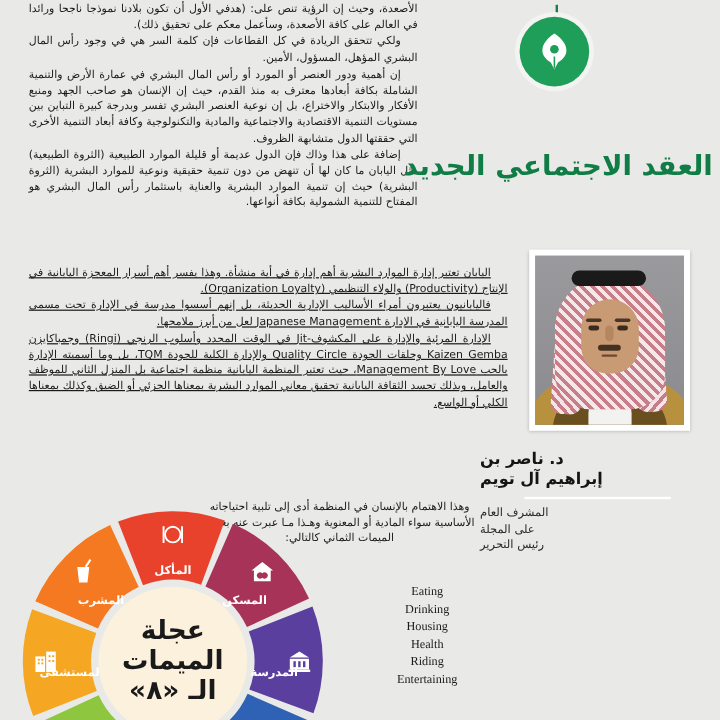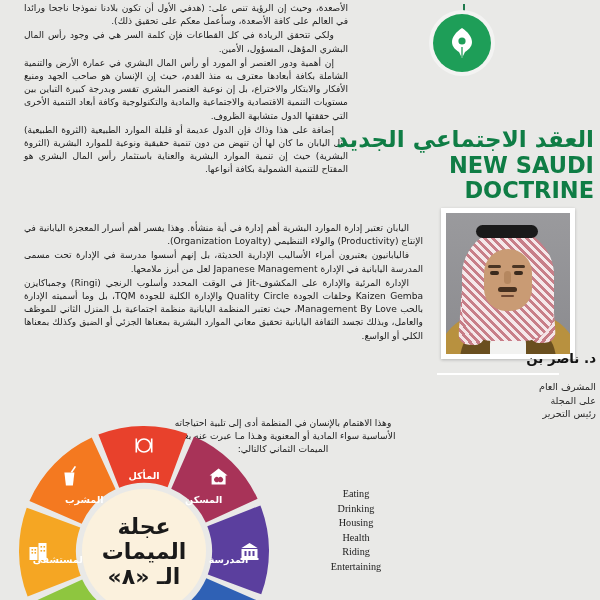--- a/index.html
+++ b/index.html
@@ -26,21 +26,21 @@
   .body-col{
     position:absolute;left:8px;top:2px;width:340px;
     direction:rtl;text-align:justify;
     font-size:9.1px;line-height:13.2px;color:#1a1a1a;
     font-family:"DejaVu Sans","Liberation Sans",sans-serif;
   }
   .body-col p{margin:0 0 1px 16px;}
   .body-col p.ind{text-indent:14px;}
 
   
-  .body-col-wide{width:415px;}
+  .body-col-wide{width:415px;text-decoration:underline;}
 
   
   .masthead{
     position:absolute;right:6px;top:126px;width:282px;text-align:right;
     direction:rtl;
   }
   .masthead .ar{
     font-family:"DejaVu Sans","Liberation Sans",sans-serif;
     font-weight:bold;font-size:23px;line-height:26px;color:#0f7d45;
     letter-spacing:0px;
@@ -85,21 +85,21 @@
   .p-igal{position:absolute;left:30px;top:12px;width:62px;height:13px;background:#1a1a1a;border-radius:8px;}
   .p-drape{position:absolute;left:14px;top:70px;width:26px;height:62px;
     background:repeating-linear-gradient(45deg, rgba(255,255,255,.7) 0 3px, rgba(197,120,130,.9) 3px 6px),#d9a4ad;
     border-radius:10px;transform:rotate(4deg);}
   .p-drape2{position:absolute;left:82px;top:66px;width:26px;height:64px;
     background:repeating-linear-gradient(-45deg, rgba(255,255,255,.7) 0 3px, rgba(197,120,130,.9) 3px 6px),#d9a4ad;
     border-radius:10px;transform:rotate(-4deg);}
 
   
   .byline{
-    position:absolute;left:400px;top:351px;width:196px;text-align:right;direction:rtl;
+    position:absolute;left:400px;top:376px;width:196px;text-align:left;direction:rtl;
     font-family:"DejaVu Sans","Liberation Sans",sans-serif;
   }
   .byline .name{font-weight:bold;font-size:13.4px;line-height:16px;color:#141414;}
   .byline .rule{width:122px;height:2px;background:#fff;margin:6px auto 5px;}
   .byline .role{font-size:9.6px;line-height:13.6px;color:#2a2a2a;}
 
   
   .en-list{
     position:absolute;left:300px;top:487px;width:112px;
     direction:ltr;text-align:center;
@@ -151,21 +151,20 @@
     <p class="ind">فاليابانيون يعتبرون أمراء الأساليب الإدارية الحديثة، بل إنهم أسسوا مدرسة في الإدارة تحت مسمى المدرسة اليابانية في الإدارة Japanese Management لعل من أبرز ملامحها.</p>
     <p class="ind">الإدارة المرئية والإدارة على المكشوف-Jit في الوقت المحدد وأسلوب الرنجي (Ringi) وجمباكايزن Kaizen Gemba وحلقات الجودة Quality Circle والإدارة الكلية للجودة TQM، بل وما أسميته الإدارة بالحب Management By Love، حيث تعتبر المنظمة اليابانية منظمة اجتماعية بل المنزل الثاني للموظف والعامل، وبذلك تجسد الثقافة اليابانية تحقيق معاني الموارد البشرية بمعناها الجزئي أو الضيق وكذلك بمعناها الكلي أو الواسع.</p>
   </div>
 
   <div class="body-col" style="top:417px;left:150px;width:250px;text-align:center;">
     <p>وهذا الاهتمام بالإنسان في المنظمة أدى إلى تلبية احتياجاته الأساسية سواء المادية أو المعنوية وهـذا مـا عبرت عنه بعجلة الميمات الثماني كالتالي:</p>
   </div>
 
   <div class="masthead">
     <div class="ar">العقد الاجتماعي الجديد</div>
-    <div class="en">NEW SAUDI DOCTRINE</div>
   </div>
 
   <div class="portrait">
     <div class="photo">
       <div class="p-bg"></div>
       <div class="p-shoulders"></div>
       <div class="p-shoulders2"></div>
       <div class="p-thobe"></div>
       <div class="p-drape"></div>
       <div class="p-drape2"></div>
@@ -177,20 +176,21 @@
       <div class="p-eye" style="left:68px;top:58px;"></div>
       <div class="p-nose"></div>
       <div class="p-mous"></div>
       <div class="p-mouth"></div>
       <div class="p-igal"></div>
     </div>
   </div>
 
   <div class="byline">
     <div class="name">د. ناصر بن</div>
+    <div class="name">إبراهيم آل تويم</div>
     <div class="rule"></div>
     <div class="role">المشرف العام</div>
     <div class="role">على المجلة</div>
     <div class="role">رئيس التحرير</div>
   </div>
 
   <div class="en-list">
     <div>Eating</div>
     <div>Drinking</div>
     <div>Housing</div>

